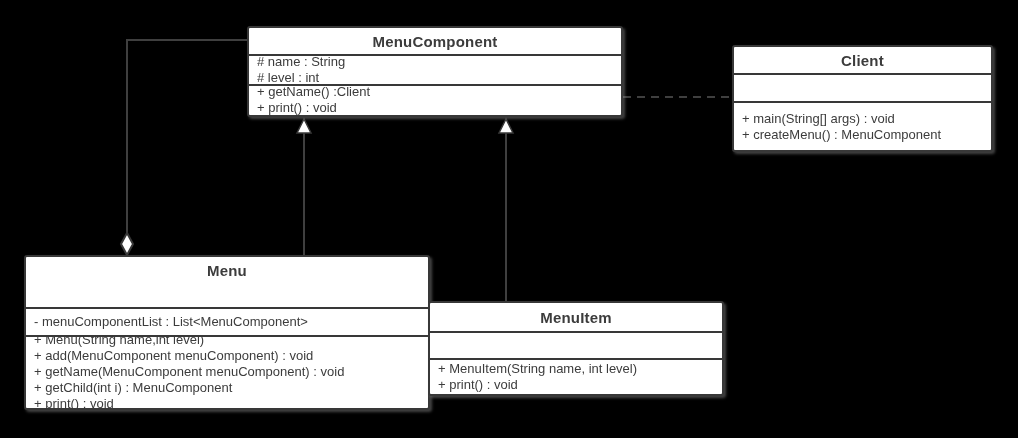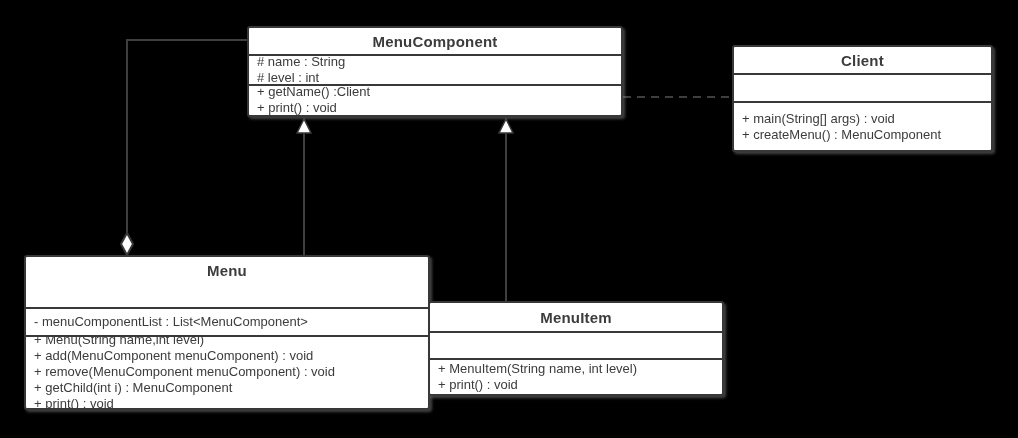--- a/index.html
+++ b/index.html
@@ -124,21 +124,21 @@
   </div>
 
   <div class="uml-class" id="box-menu">
     <div class="uml-title">Menu</div>
     <div class="uml-attrs">
       <div class="uml-row">- menuComponentList : List&lt;MenuComponent&gt;</div>
     </div>
     <div class="uml-methods">
       <div class="uml-row">+ Menu(String name,int level)</div>
       <div class="uml-row">+ add(MenuComponent menuComponent) : void</div>
-      <div class="uml-row">+ remove(MenuComponent menuComponent) : void</div>
+      <div class="uml-row">+ getName(MenuComponent menuComponent) : void</div>
       <div class="uml-row">+ getChild(int i) : MenuComponent</div>
       <div class="uml-row">+ print() : void</div>
     </div>
   </div>
 
   <div class="uml-class" id="box-menuitem">
     <div class="uml-title">MenuItem</div>
     <div class="uml-attrs"></div>
     <div class="uml-methods">
       <div class="uml-row">+ MenuItem(String name, int level)</div>

